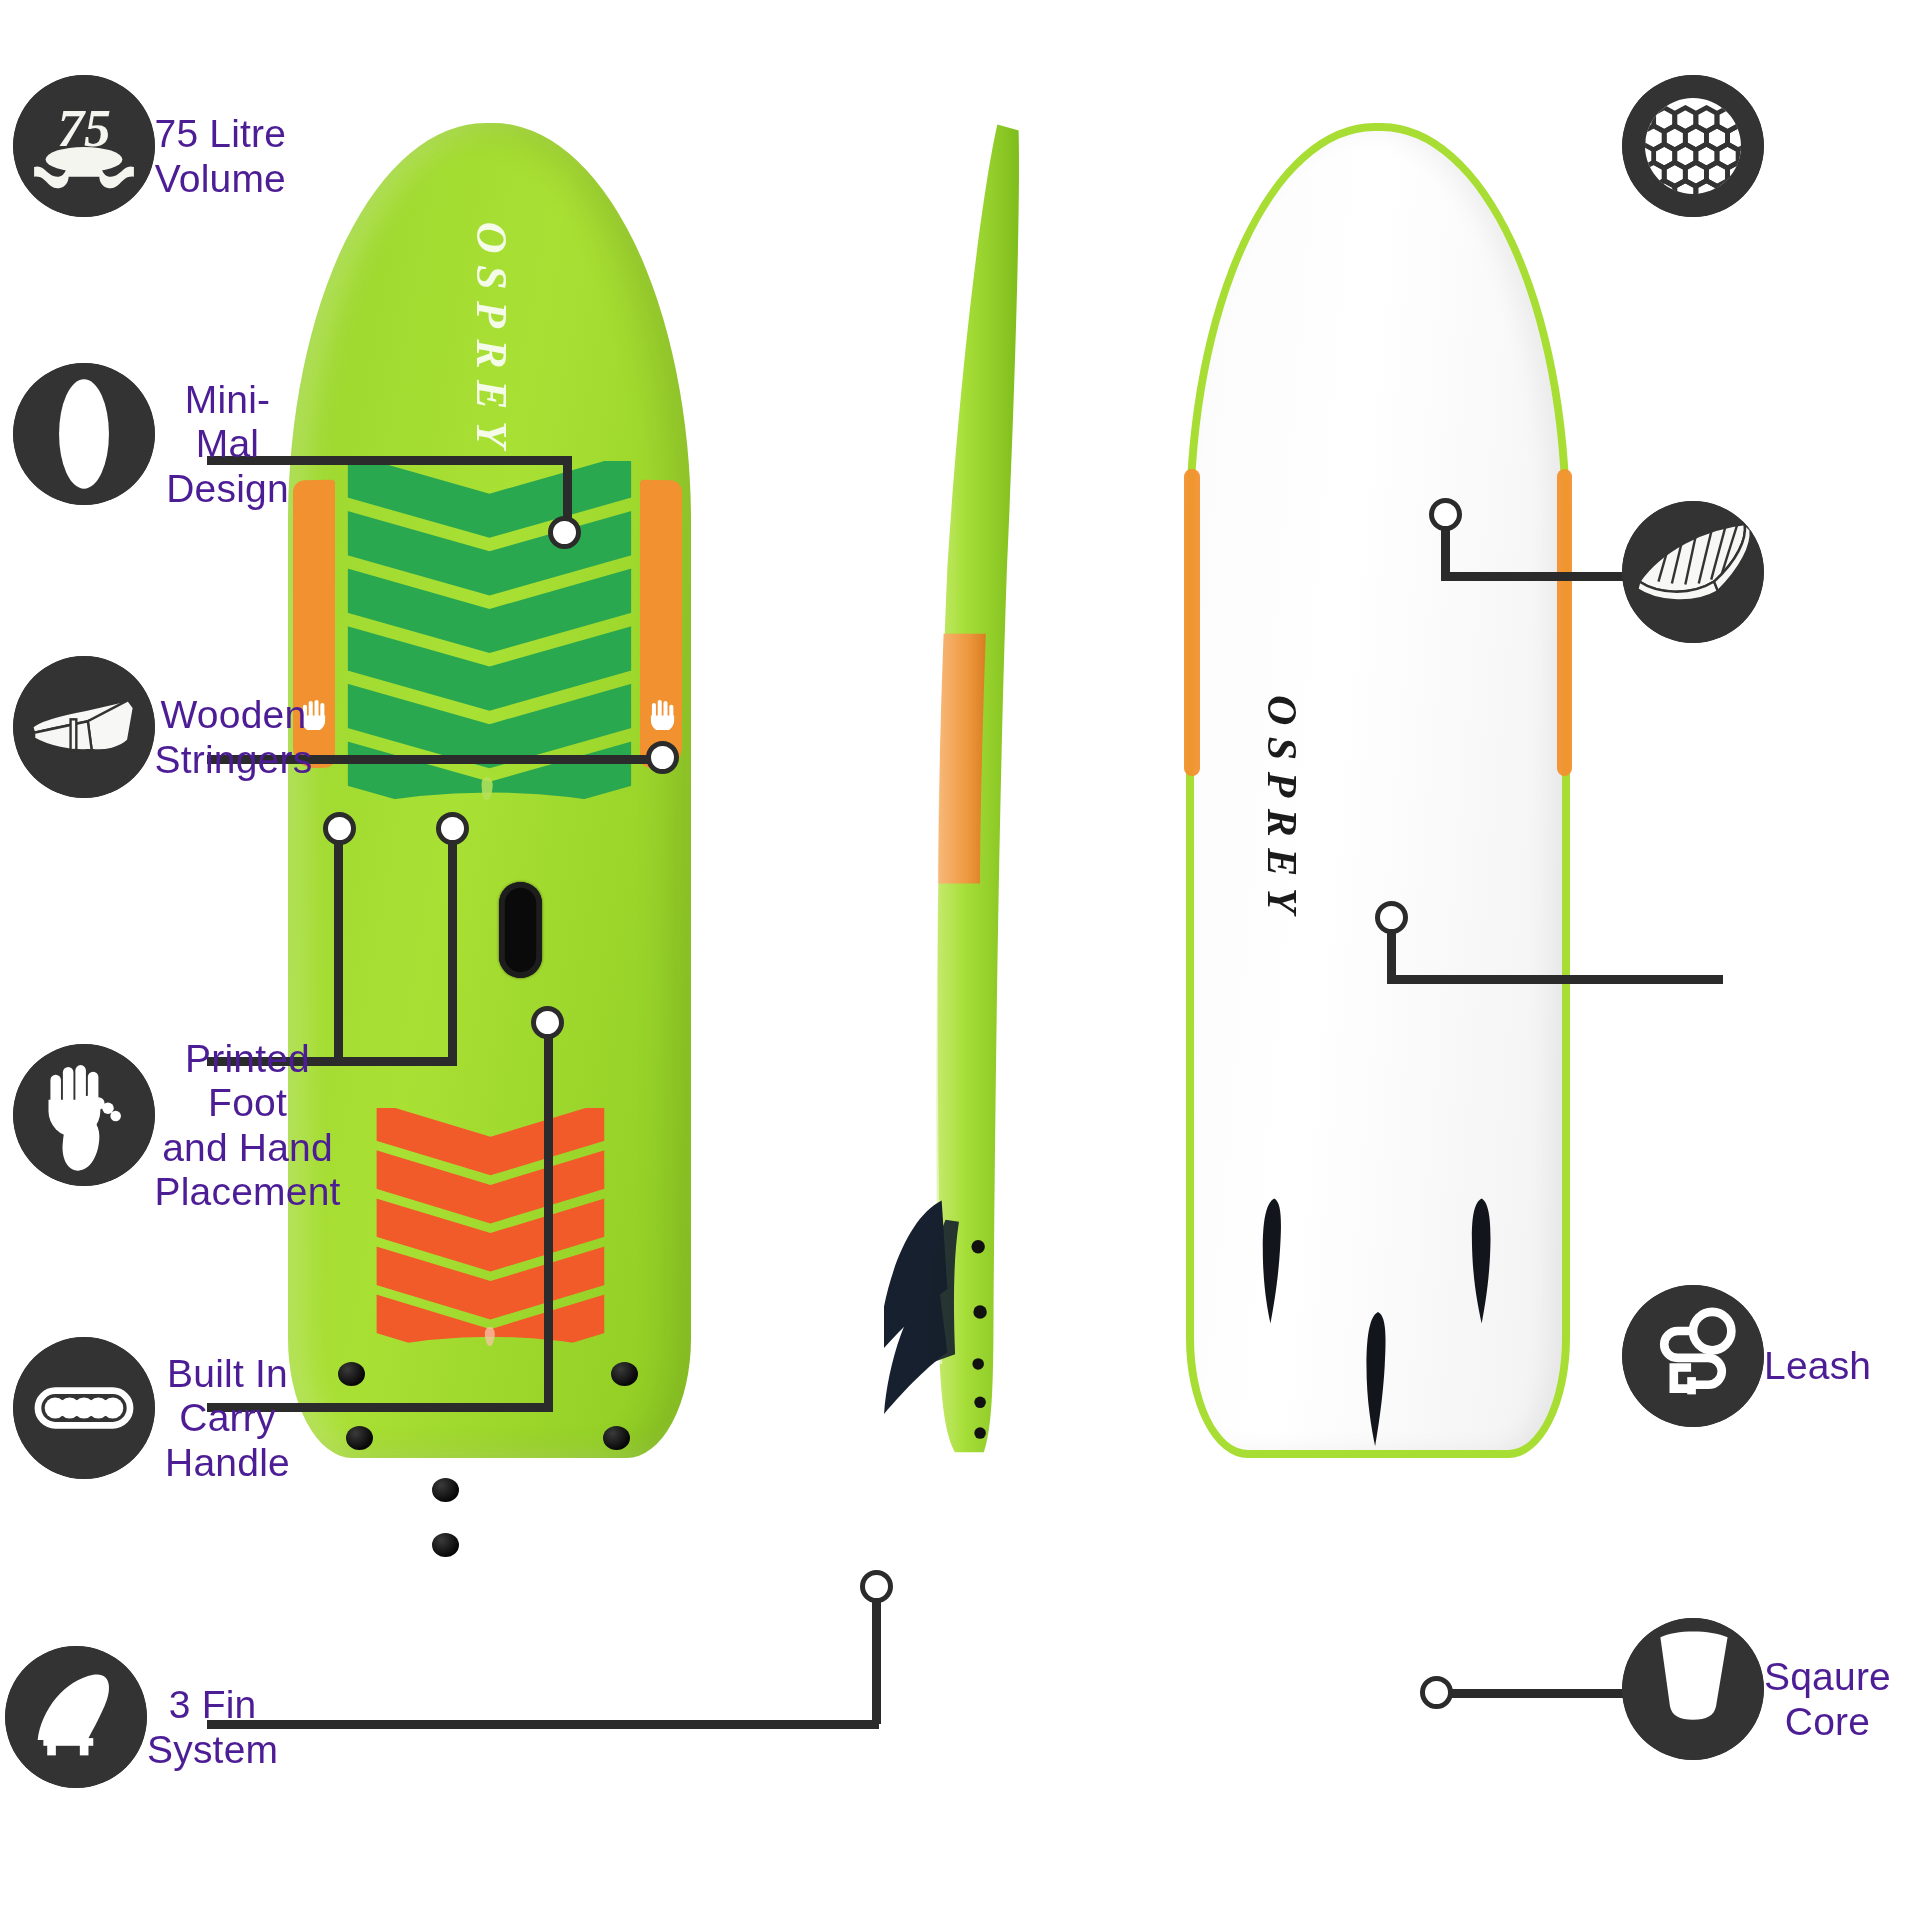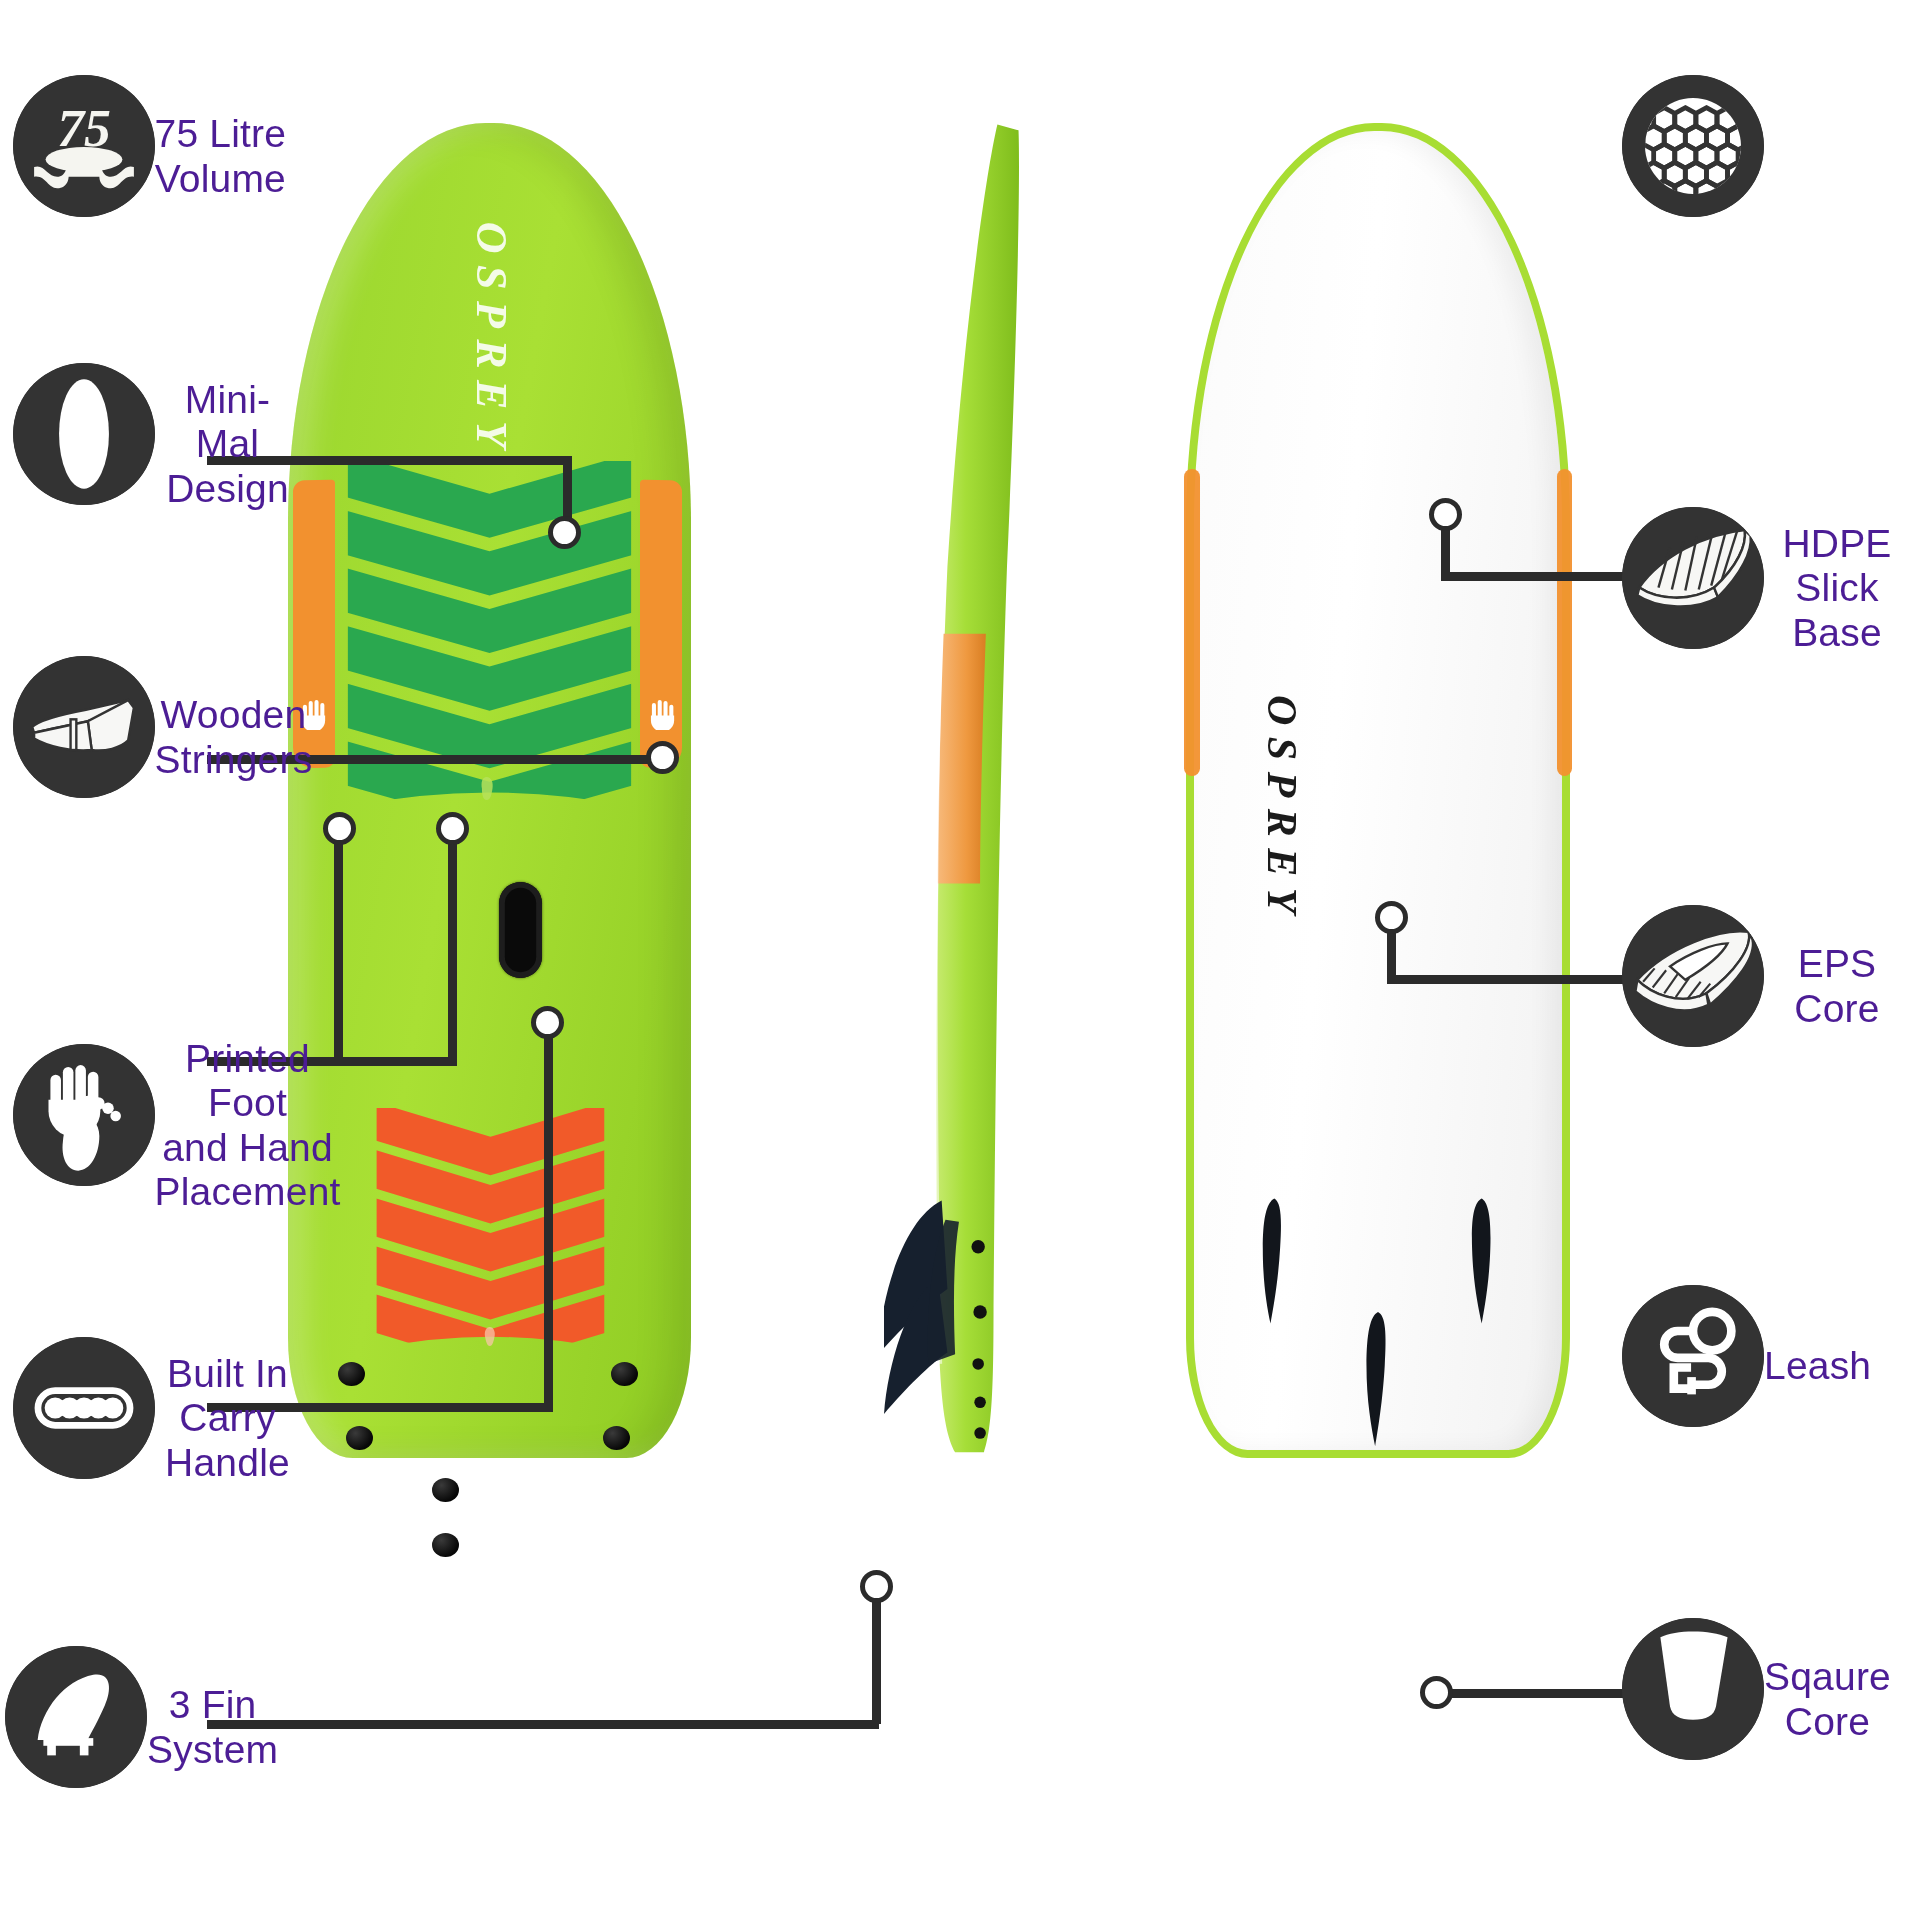--- a/index.html
+++ b/index.html
@@ -384,46 +384,22 @@
         <g stroke="#333" stroke-width="2.5" fill="none">
           <path d="M38 84 L50 42"></path>
             <path d="M52 86 L64 36"></path>
             <path d="M66 87 L78 31"></path>
           <path d="M80 86 L94 28"></path>
             <path d="M93 82 L108 26"></path>
             <path d="M104 76 L120 25"></path>
         </g>
       </svg>
     </div>
-    <div class="flabel">HDPE
-Slick Base</div>
-  </div>
-
-  <div class="feature" style="left:1622px; top:905px;">
-    <div class="badge">
-      <svg width="142" height="142" viewBox="0 0 148 148">
-        <circle cx="74" cy="74" r="74" fill="#333"></circle>
-        <g fill="#f7f7f5" stroke="#333" stroke-width="2.5">
-          <path d="M16 78 C48 44 102 24 132 28 C136 44 118 70 88 92 C60 106 30 92 16 78 Z"></path>
-          <path d="M16 78 C30 92 60 106 88 92 L90 104 C62 118 30 104 14 90 Z"></path>
-          <path d="M88 92 C118 70 136 44 132 28 L136 36 C140 54 120 80 92 104 Z"></path>
-          <path d="M50 64 C70 50 96 40 110 40 C104 52 86 66 66 78 Z" fill="#fff"></path>
-        </g>
-        <g stroke="#333" stroke-width="2.2" fill="none">
-          <path d="M22 80 L34 66"></path>
-            <path d="M32 86 L46 68"></path>
-            <path d="M44 92 L58 72"></path>
-          <path d="M56 96 L70 76"></path>
-            <path d="M68 98 L82 80"></path>
-            <path d="M80 96 L92 82"></path>
-        </g>
-      </svg>
-    </div>
-    <div class="flabel">EPS Core</div>
-  </div>
+  </div>
+
 
   <div class="feature" style="left:1622px; top:1285px;">
     <div class="badge">
       <svg width="142" height="142" viewBox="0 0 148 148">
         <circle cx="74" cy="74" r="74" fill="#333"></circle>
         <circle cx="94" cy="48" r="20" fill="none" stroke="#fff" stroke-width="9"></circle>
         <path d="M74 48 H58 a14 14 0 0 0 0 28 H90 a14 14 0 0 1 0 28 H72" fill="none" stroke="#fff" stroke-width="9" stroke-linecap="butt"></path>
         <path d="M72 86 H54 v22 h18" fill="none" stroke="#fff" stroke-width="9"></path>
         <rect x="68" y="96" width="9" height="18" fill="#fff"></rect>
       </svg>

